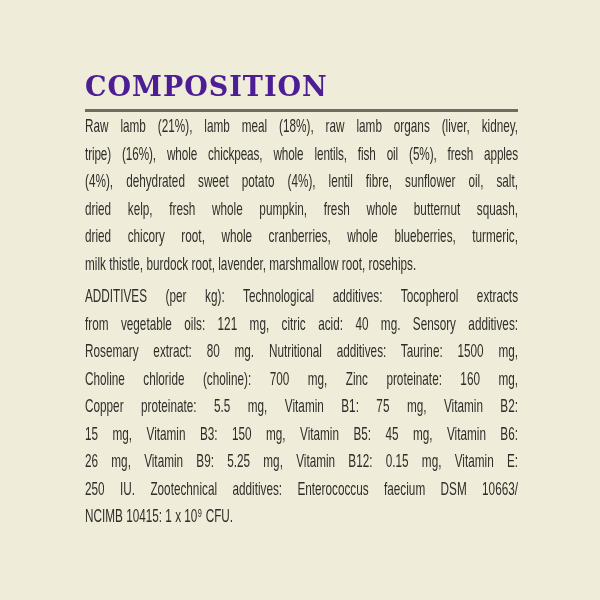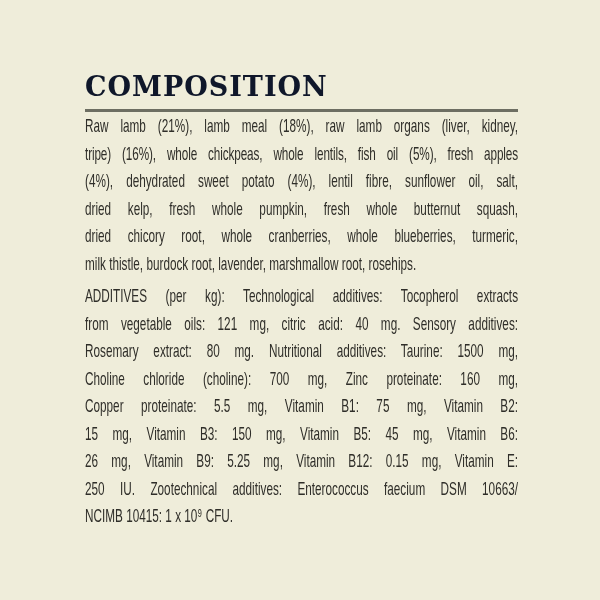--- a/index.html
+++ b/index.html
@@ -12,21 +12,21 @@
   }
   .panel { position: absolute; inset: 0; }
   .title {
     position: absolute;
     left: 85px; top: 73px;
     font-family: "DejaVu Serif", "Liberation Serif", serif;
     font-weight: bold;
     font-size: 27px;
     line-height: 1;
     letter-spacing: 1px;
-    color: #0f172a;
+    color: #4c1d95;
     white-space: nowrap;
   }
   .rule {
     position: absolute;
     left: 85px; top: 109px;
     width: 433px; height: 3px;
     background: #6d6e62;
   }
   .textblock {
     position: absolute;

